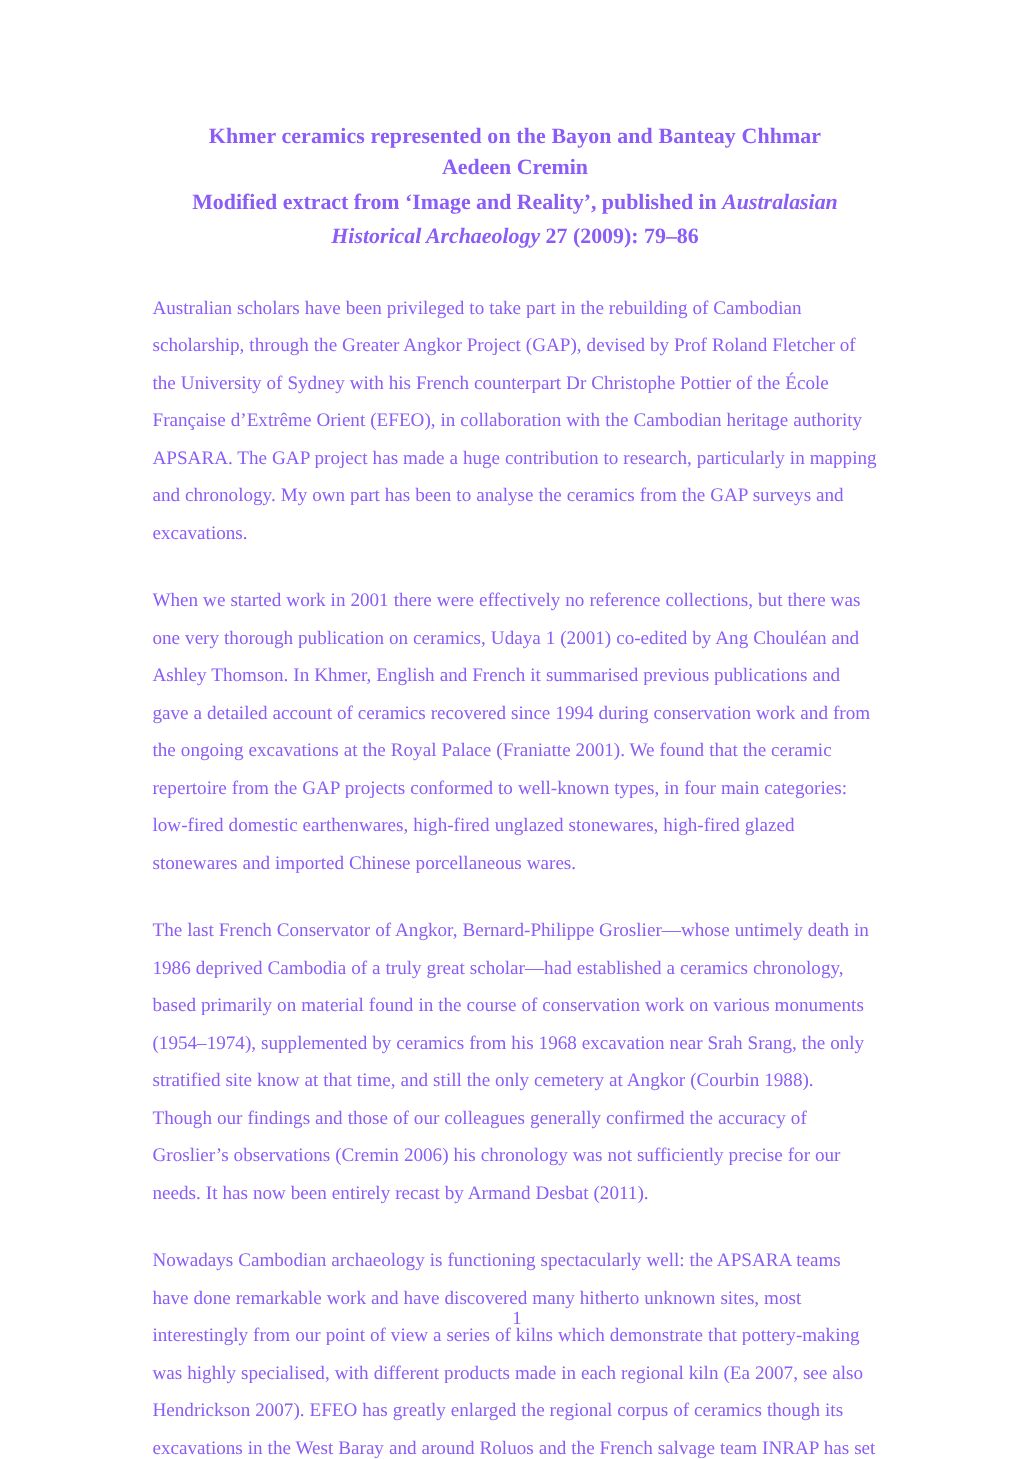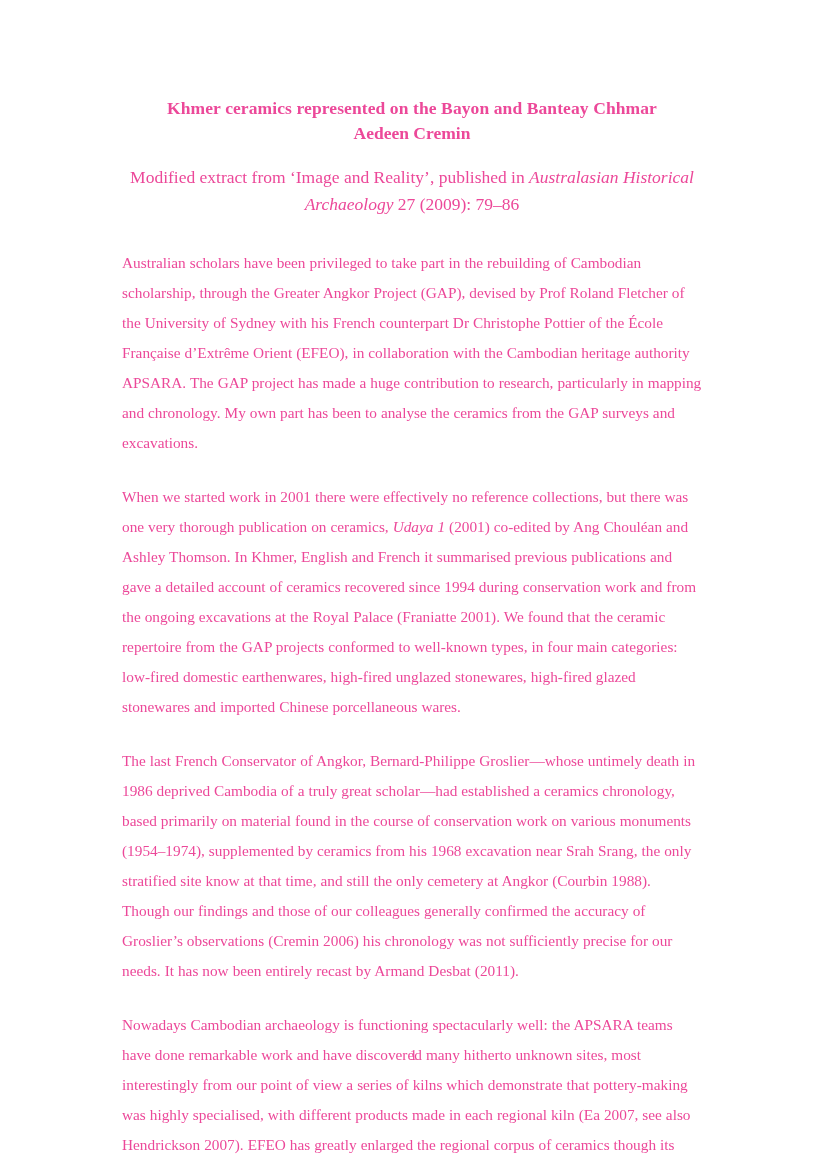--- a/index.html
+++ b/index.html
@@ -8,21 +8,21 @@
     background: #ffffff;
   }
   .page {
     position: relative;
     width: 827px;
     height: 1167px;
     background: #ffffff;
     margin: 0 auto;
     overflow: hidden;
     font-family: "Liberation Serif", "DejaVu Serif", serif;
-    color: #ec4899;
+    color: #8b5cf6;
     -webkit-font-smoothing: antialiased;
   }
   .content {
     position: absolute;
     left: 122px;
     top: 96px;
     width: 580px;
   }
   .title-block {
     text-align: center;
@@ -34,40 +34,39 @@
     line-height: 25px;
     letter-spacing: 0.1px;
   }
   .title-author {
     font-size: 17.5px;
     font-weight: bold;
     line-height: 25px;
   }
   .title-sub {
     font-size: 17.5px;
-    font-weight: normal;
+    font-weight: bold;
     line-height: 27px;
-    margin-top: 18px;
+    margin-top: 2px;
     padding: 0 6px;
   }
   .title-sub .it {
     font-style: italic;
   }
   p.body-par {
     font-size: 15.3px;
     line-height: 30px;
     text-align: left;
     margin: 0 0 24px 0;
     word-spacing: 0.15px;
   }
   p.body-par:last-of-type {
     margin-bottom: 0;
   }
   .it {
-    font-style: italic;
   }
   .page-number {
     position: absolute;
     left: 0;
     right: 0;
     top: 1046px;
     text-align: center;
     font-size: 15px;
     line-height: 18px;
   }

